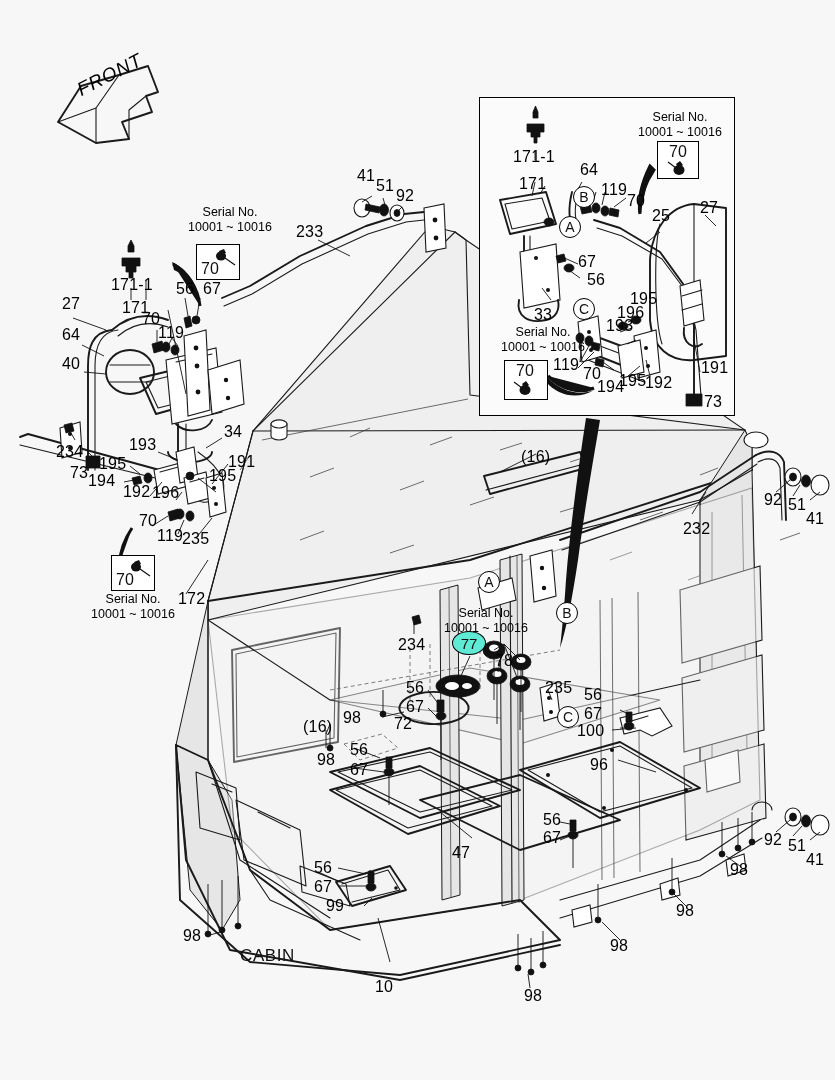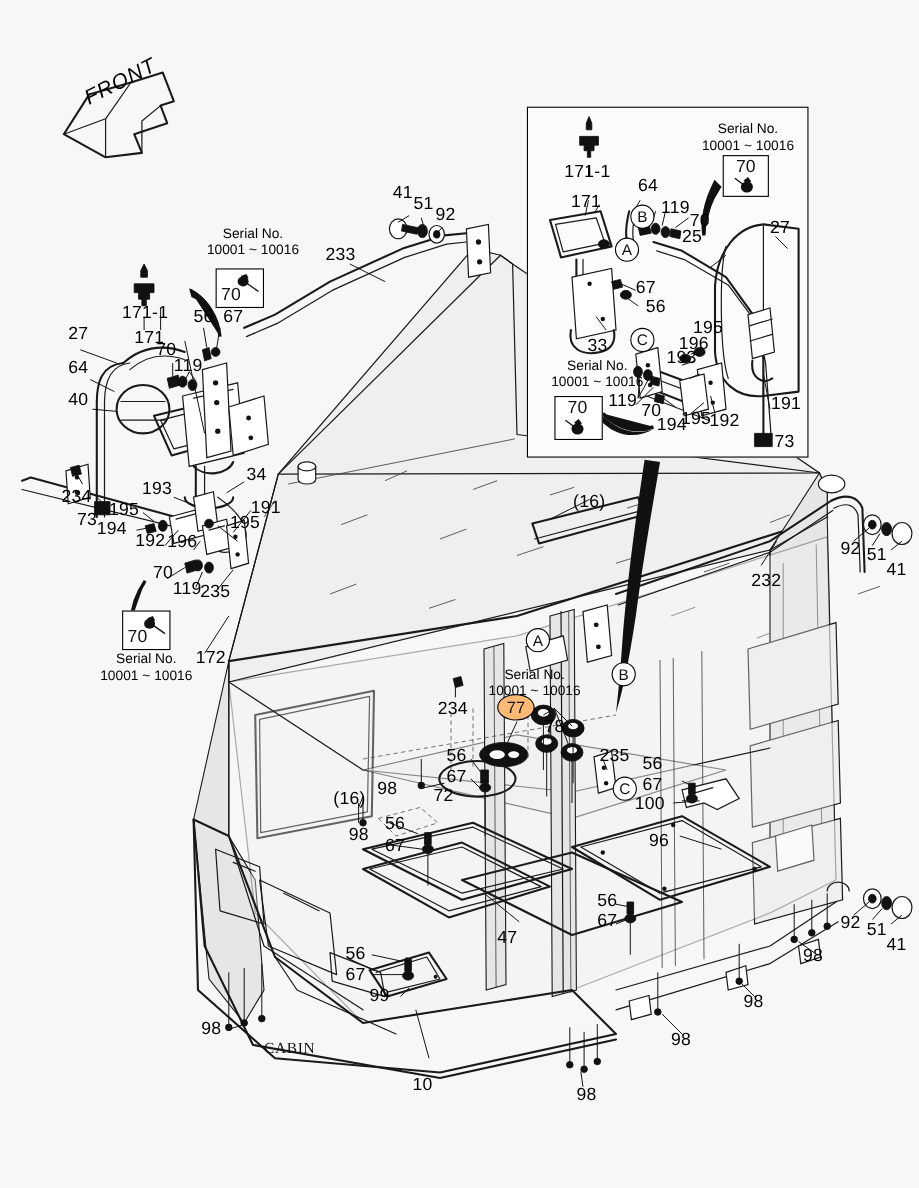--- a/index.html
+++ b/index.html
@@ -45,33 +45,33 @@
     border-radius:50%;
     background:#fff;
     display:flex;align-items:center;justify-content:center;
     font-size:14px;font-family:"Liberation Sans", sans-serif;
     box-sizing:border-box;
   }
   .ellip{
     position:absolute;
     border:1.6px solid #000;
     border-radius:50%;
-    background:#fdba74;
+    background:#5eead4;
     display:flex;align-items:center;justify-content:center;
     font-size:15px;font-family:"Liberation Sans", sans-serif;
     box-sizing:border-box;
   }
   .inset{
     position:absolute;
     border:1.8px solid #000;
     background:#fbfbfb;
     box-sizing:border-box;
   }
   .cabin-lbl{
-    position:absolute;font-size:14px;letter-spacing:.6px;font-family:Liberation Serif, serif;
+    position:absolute;font-size:17px;letter-spacing:.6px;
   }
 </style>
 </head>
 <body>
 
 <div id="stage">
 
   <svg class="layer" viewBox="0 0 835 1080" xmlns="http://www.w3.org/2000/svg">
     <defs>
       <style>
@@ -690,21 +690,21 @@
   <div class="lbl" style="left:139px;top:513px;">70</div>
   <div class="lbl" style="left:157px;top:528px;">119</div>
   <div class="lbl" style="left:182px;top:531px;">235</div>
   <div class="lbl" style="left:178px;top:591px;">172</div>
 
   <div class="lbl" style="left:513px;top:149px;">171-1</div>
   <div class="lbl" style="left:519px;top:176px;">171</div>
   <div class="lbl" style="left:580px;top:162px;">64</div>
   <div class="lbl" style="left:601px;top:182px;">119</div>
   <div class="lbl" style="left:627px;top:193px;">70</div>
-  <div class="lbl" style="left:620px;top:208px;">25</div>
+  <div class="lbl" style="left:652px;top:208px;">25</div>
   <div class="lbl" style="left:700px;top:200px;">27</div>
   <div class="lbl" style="left:578px;top:254px;">67</div>
   <div class="lbl" style="left:587px;top:272px;">56</div>
   <div class="lbl" style="left:534px;top:307px;">33</div>
   <div class="lbl" style="left:630px;top:291px;">195</div>
   <div class="lbl" style="left:617px;top:305px;">196</div>
   <div class="lbl" style="left:606px;top:318px;">193</div>
   <div class="lbl" style="left:553px;top:357px;">119</div>
   <div class="lbl" style="left:583px;top:366px;">70</div>
   <div class="lbl" style="left:597px;top:379px;">194</div>
@@ -731,21 +731,21 @@
   <div class="lbl" style="left:545px;top:680px;">235</div>
   <div class="lbl" style="left:584px;top:687px;">56</div>
   <div class="lbl" style="left:584px;top:706px;">67</div>
   <div class="lbl" style="left:577px;top:723px;">100</div>
   <div class="lbl" style="left:590px;top:757px;">96</div>
   <div class="lbl" style="left:543px;top:812px;">56</div>
   <div class="lbl" style="left:543px;top:830px;">67</div>
   <div class="lbl" style="left:452px;top:845px;">47</div>
   <div class="lbl" style="left:314px;top:860px;">56</div>
   <div class="lbl" style="left:314px;top:879px;">67</div>
-  <div class="lbl" style="left:336px;top:898px;text-align:right;">99</div>
+  <div class="lbl" style="left:326px;top:898px;text-align:right;">99</div>
   <div class="lbl" style="left:183px;top:928px;">98</div>
   <div class="lbl" style="left:375px;top:979px;">10</div>
   <div class="lbl" style="left:524px;top:988px;">98</div>
   <div class="lbl" style="left:610px;top:938px;">98</div>
   <div class="lbl" style="left:676px;top:903px;">98</div>
   <div class="lbl" style="left:730px;top:862px;">98</div>
   <div class="lbl" style="left:764px;top:832px;">92</div>
   <div class="lbl" style="left:788px;top:838px;">51</div>
   <div class="lbl" style="left:806px;top:852px;">41</div>
 

